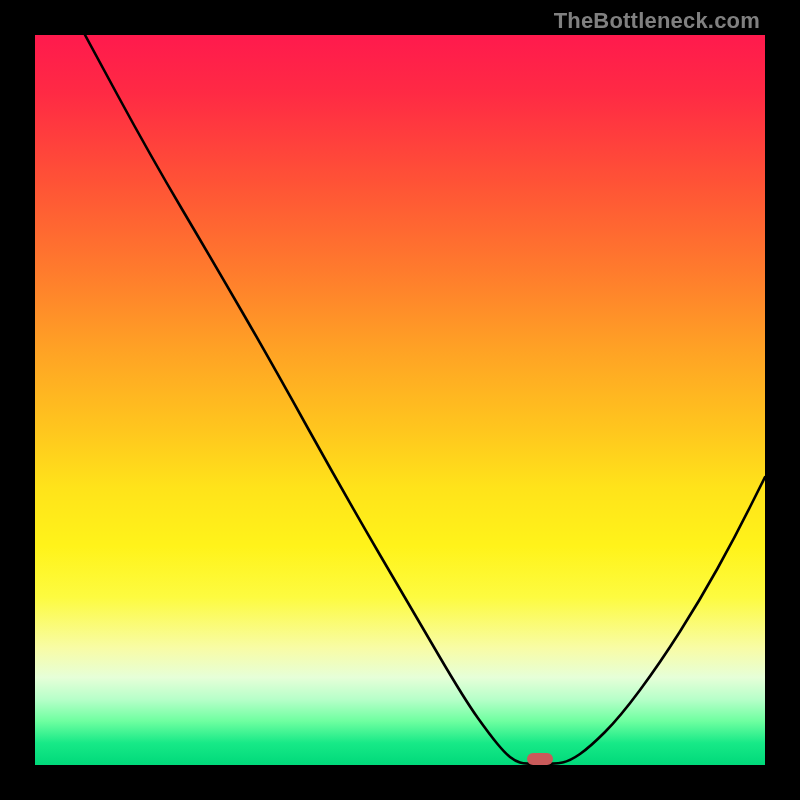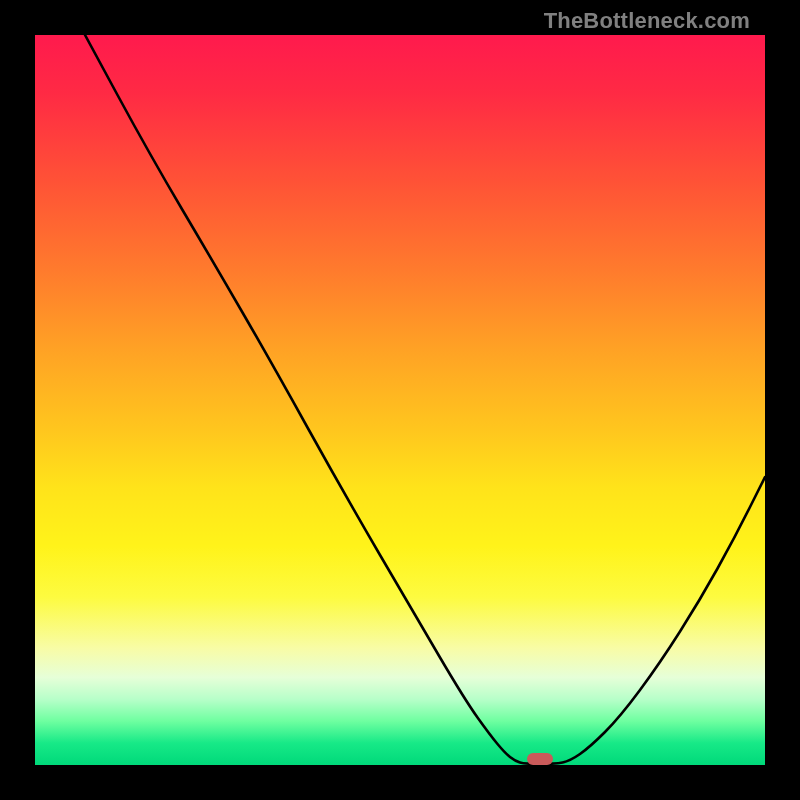--- a/index.html
+++ b/index.html
@@ -56,21 +56,21 @@
     left: 0;
     top: 0;
   }
   .marker {
     position: absolute;
     background: #c95a5a;
     border-radius: 8px;
   }
   .watermark {
     position: absolute;
-    right: 50px;
+    right: 40px;
     top: 8px;
     color: #808080;
     font-size: 22px;
     font-weight: 600;
     letter-spacing: 0.2px;
     margin-left: 21px;
   }
 </style>
 </head>
 <body>

